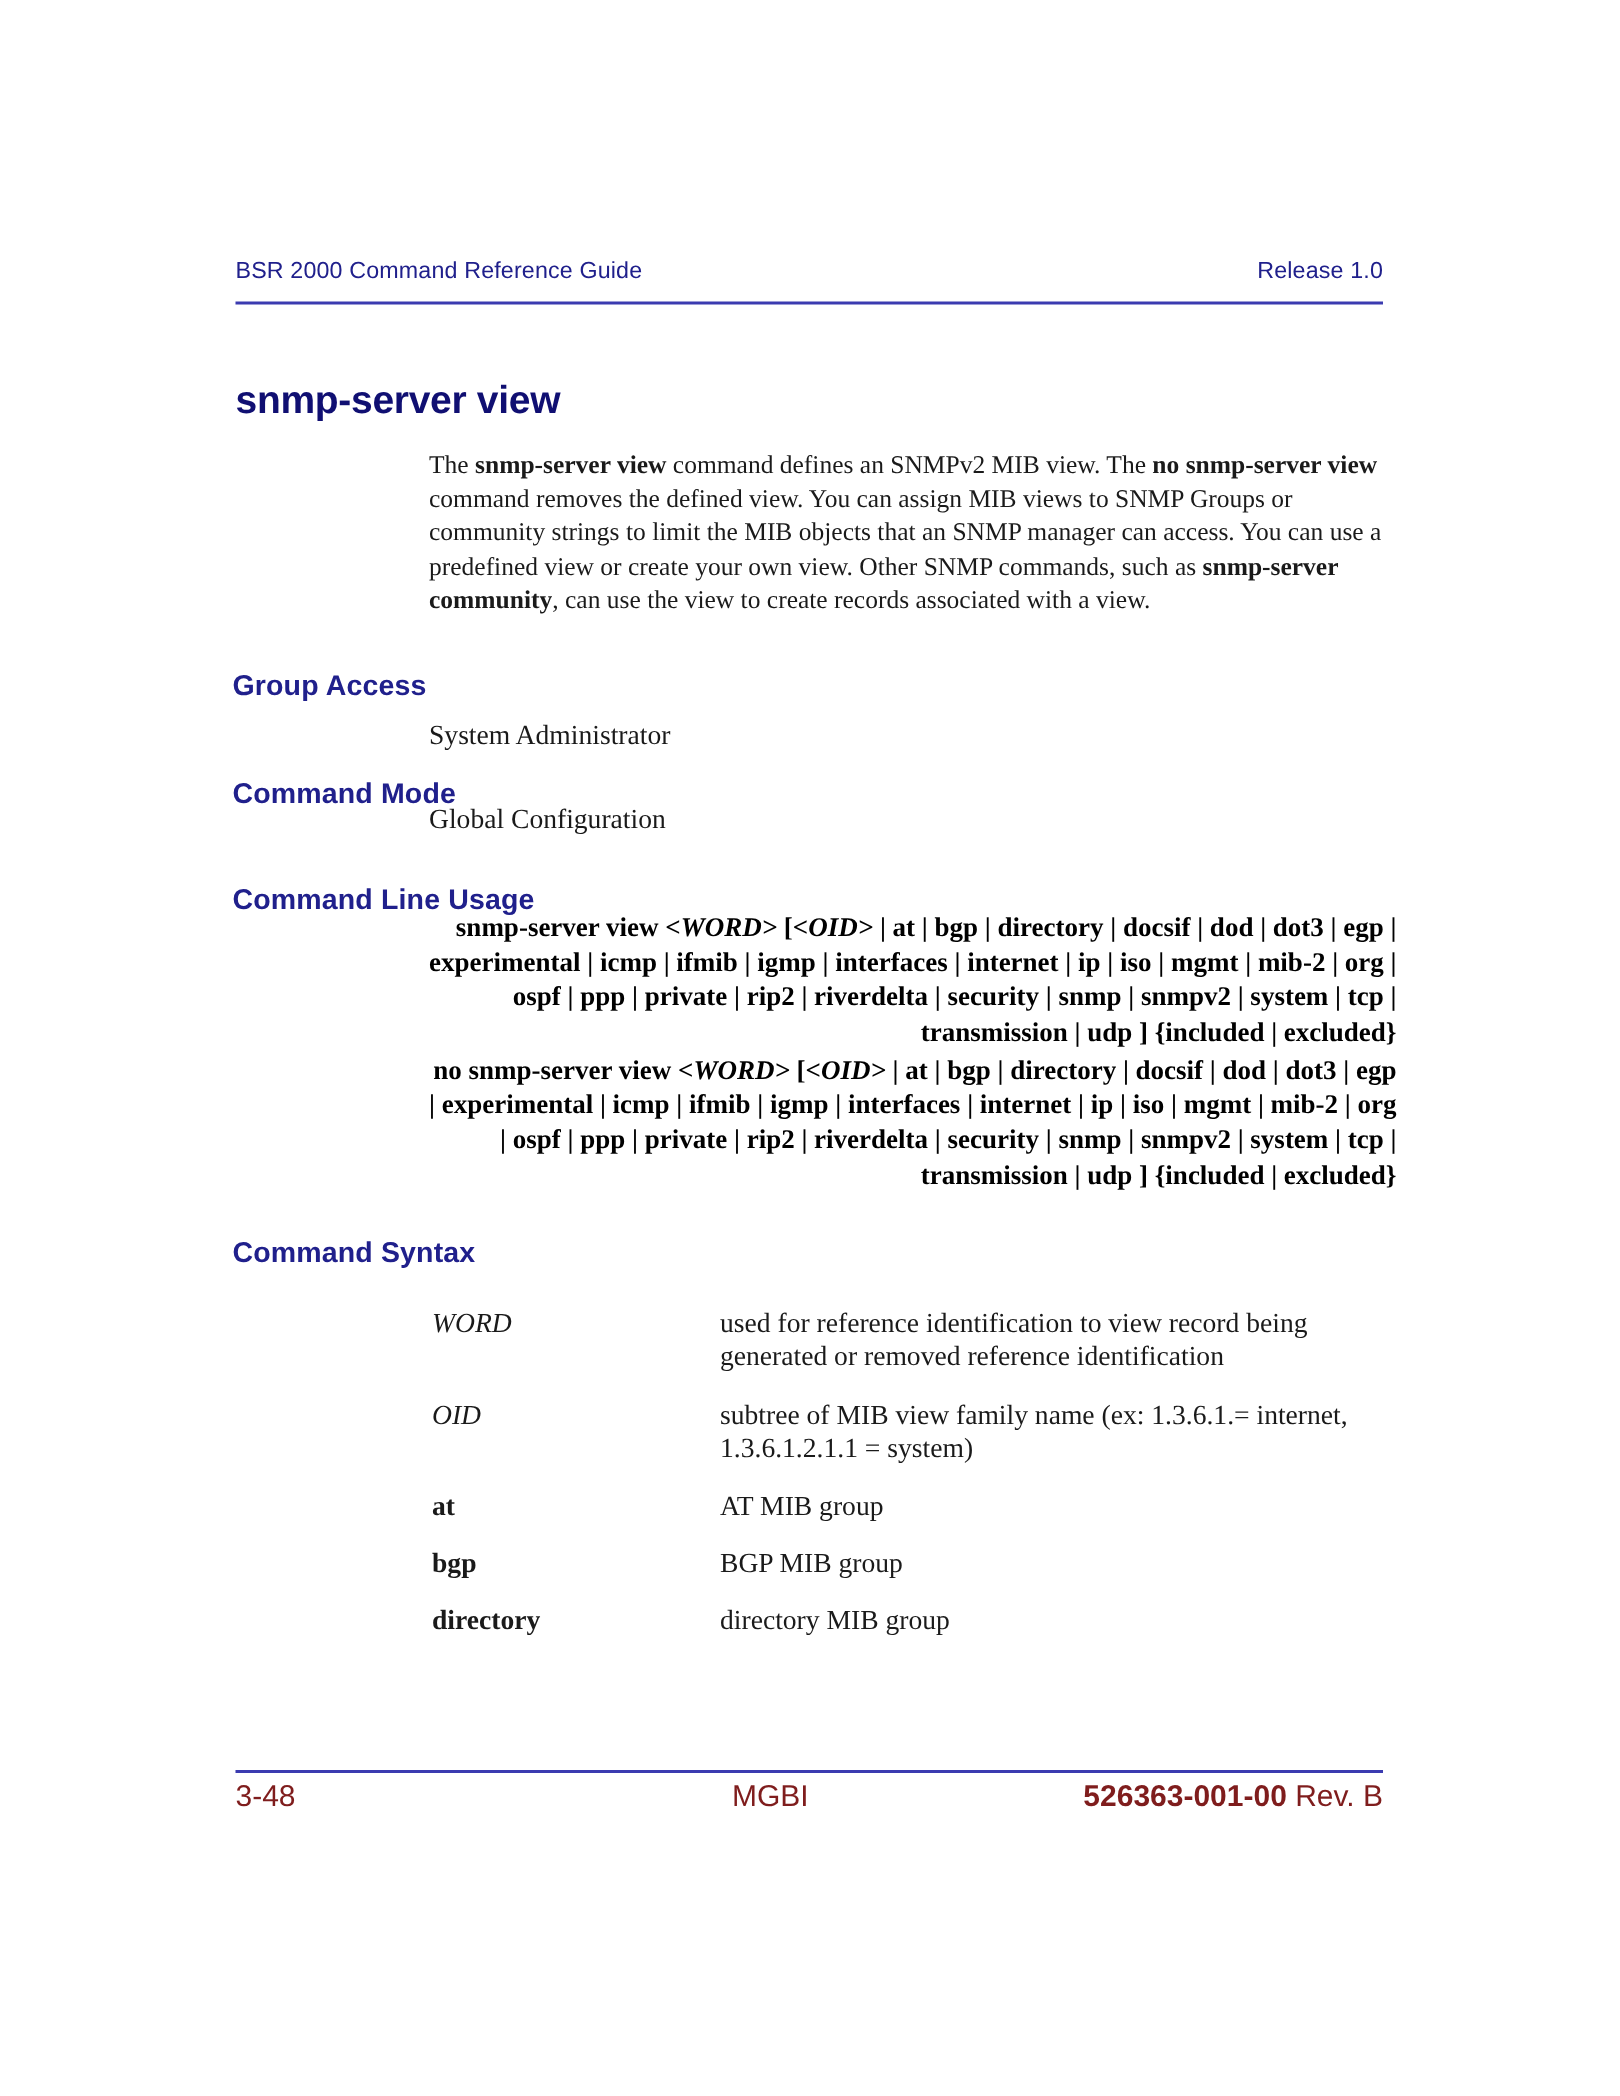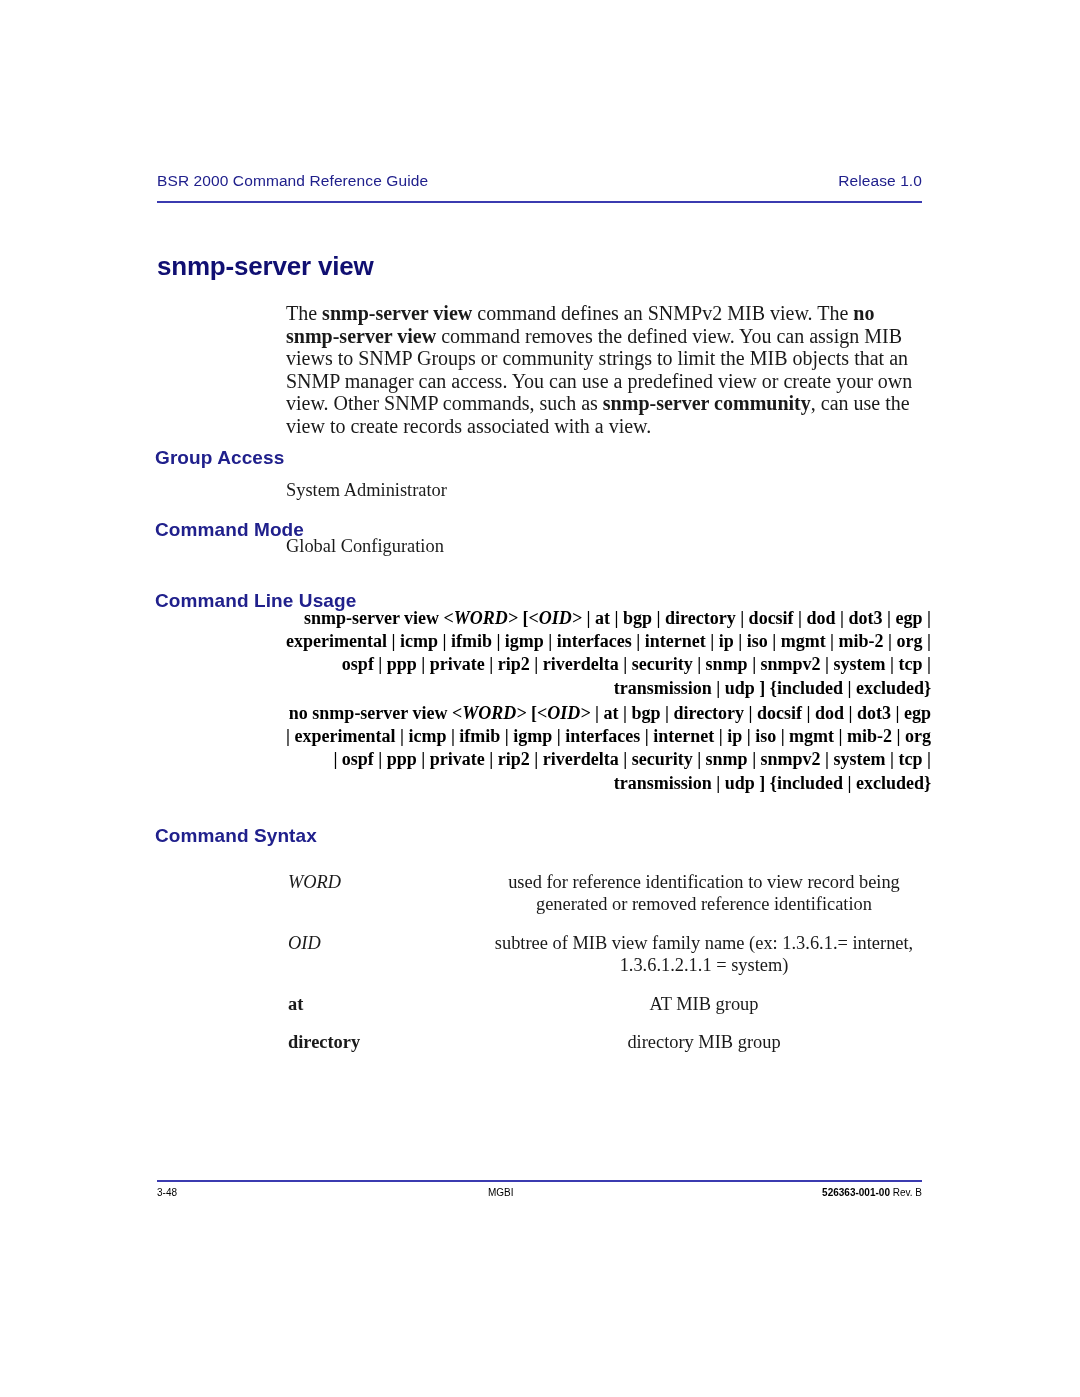--- a/index.html
+++ b/index.html
@@ -60,21 +60,21 @@
     letter-spacing: -0.2px;
     white-space: nowrap;
   }
 
   
   .intro {
     position: absolute;
     left: 286px;
     top: 282px;
     width: 640px;
-    font-size: 20px;
+    font-size: 17px;
     line-height: 22.5px;
     color: #1a1a1a;
     text-align: left;
   }
   .intro b { font-weight: bold; }
 
   
   .section-heading {
     position: absolute;
     left: 155px;
@@ -132,42 +132,42 @@
     font-size: 18.4px;
     line-height: 22.4px;
     color: #1a1a1a;
   }
   .syntax-table td.term {
     width: 192px;
     white-space: nowrap;
   }
   .syntax-table td.term.italic { font-style: italic; margin-left: 14px; }
   .syntax-table td.term.bold   { font-weight: bold; }
-  .syntax-table td.desc { width: 448px; text-align: center; }
+  .syntax-table td.desc { width: 448px; }
 
   
   .footer-rule {
     position: absolute;
     left: 157px;
     top: 1180px;
     width: 765px;
     height: 2px;
     background: #3b3bb0;
   }
   .footer {
     position: absolute;
     left: 157px;
     top: 1187px;
     width: 765px;
     display: flex;
     justify-content: space-between;
     align-items: baseline;
     font-family: "Liberation Sans", sans-serif;
-    font-size: 10px;
-    color: #000000;
+    font-size: 20px;
+    color: #7f1d1d;
     text-align: center;
   }
   .footer-left   { flex: 0 0 auto; white-space: nowrap; }
   .footer-center { position: absolute; left: 331px; white-space: nowrap; }
   .footer-right  { flex: 0 0 auto; white-space: nowrap; }
   .footer-right b { font-weight: bold; }
 </style>
 </head>
 <body>
 
@@ -211,20 +211,24 @@
         </tr>
         <tr>
           <td class="term italic">OID</td>
           <td class="desc">subtree of MIB view family name (ex: 1.3.6.1.= internet, 1.3.6.1.2.1.1 = system)</td>
         </tr>
         <tr>
           <td class="term bold">at</td>
           <td class="desc">AT MIB group</td>
         </tr>
         <tr>
+          <td class="term bold">bgp</td>
+          <td class="desc">BGP MIB group</td>
+        </tr>
+        <tr>
           <td class="term bold">directory</td>
           <td class="desc">directory MIB group</td>
         </tr>
       </tbody>
   </table>
 
   <div class="footer-rule"></div>
   <div class="footer">
     <span class="footer-left">3-48</span>
     <span class="footer-center">MGBI</span>

